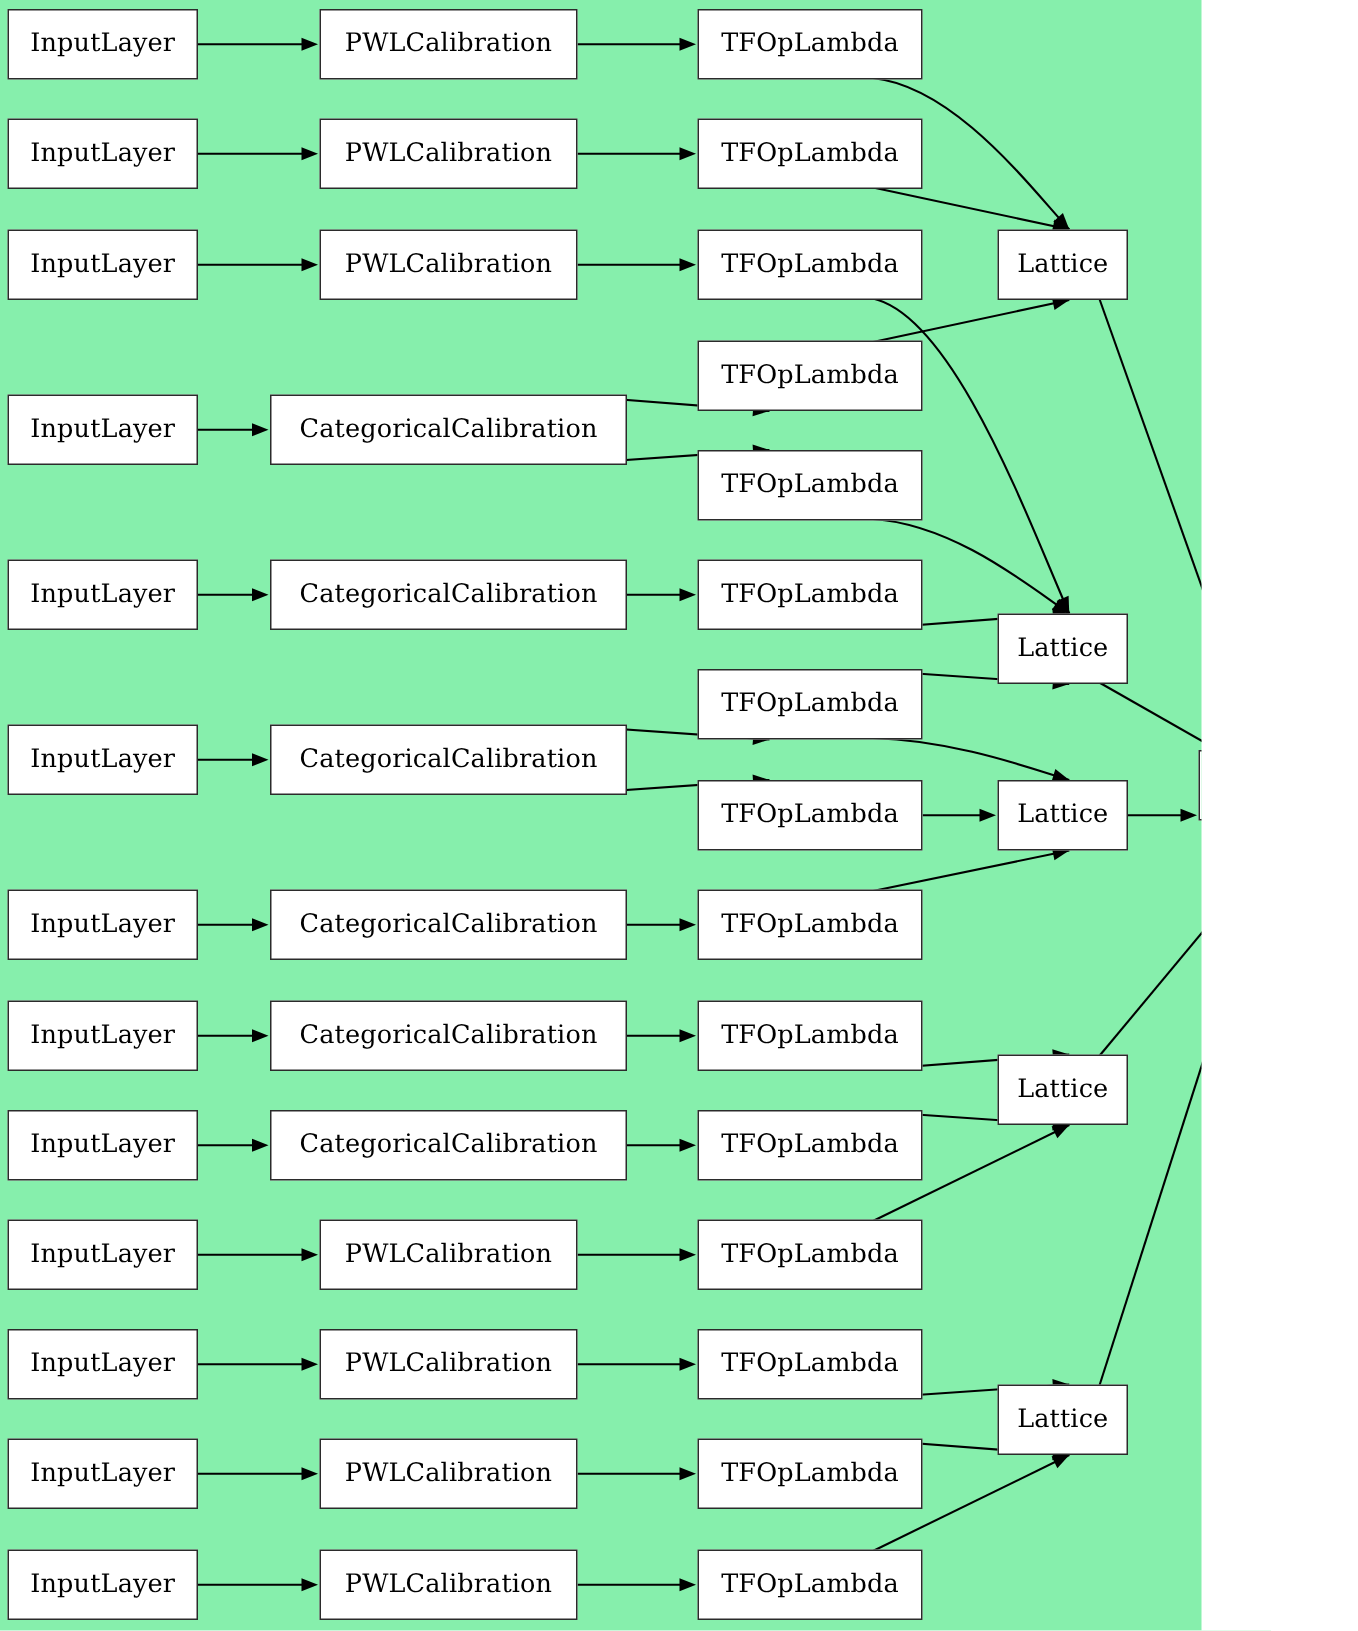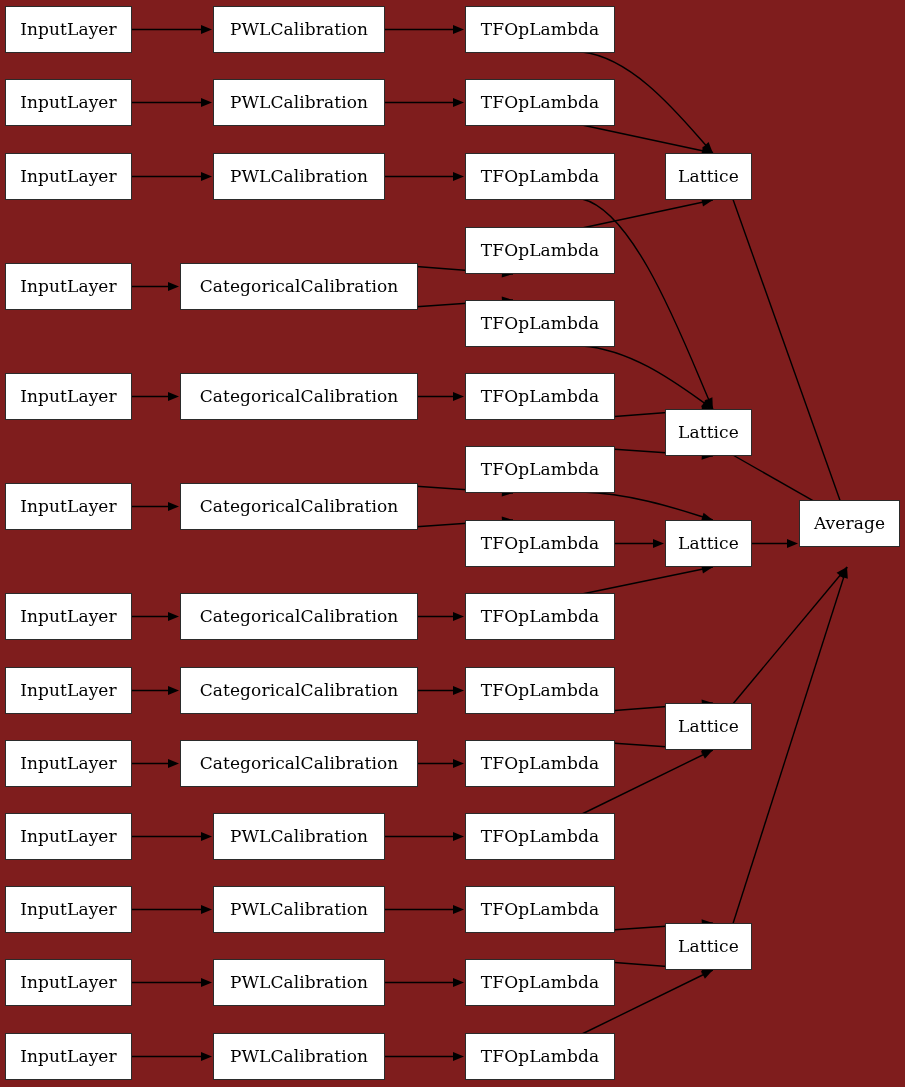--- a/index.html
+++ b/index.html
@@ -5,23 +5,23 @@
   html, body {
     margin: 0;
     padding: 0;
     background: #ffffff;
   }
   body {
     font-family: "DejaVu Serif", "Liberation Serif", serif;
   }
   #graph-canvas {
     position: relative;
-    width: 905px;
+    width: 801px;
     height: 1087px;
-    background: #7f1d1d;
+    background: #86efac;
     overflow: hidden;
     text-align: center;
   }
   #edge-layer {
     position: absolute;
     left: 0;
     top: 0;
     width: 905px;
     height: 1087px;
     pointer-events: none;

